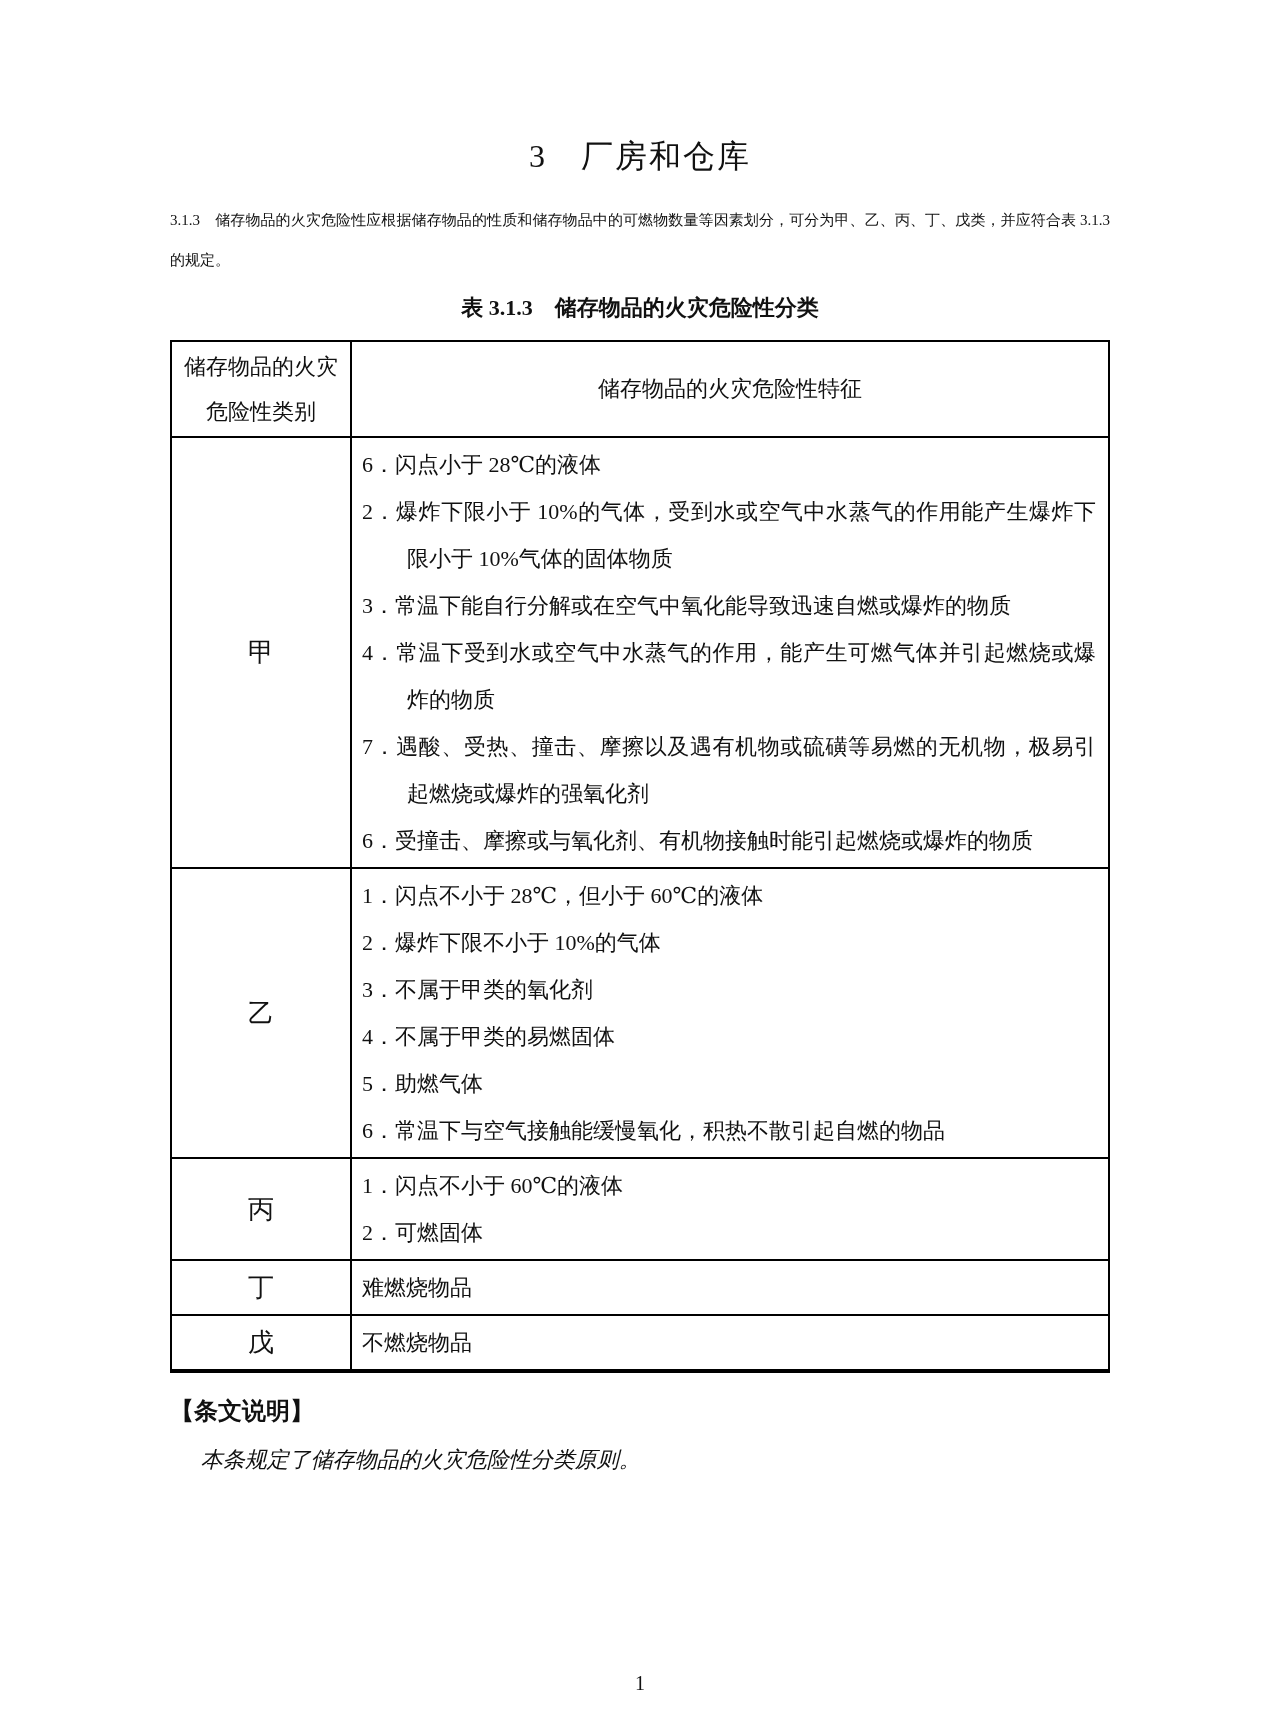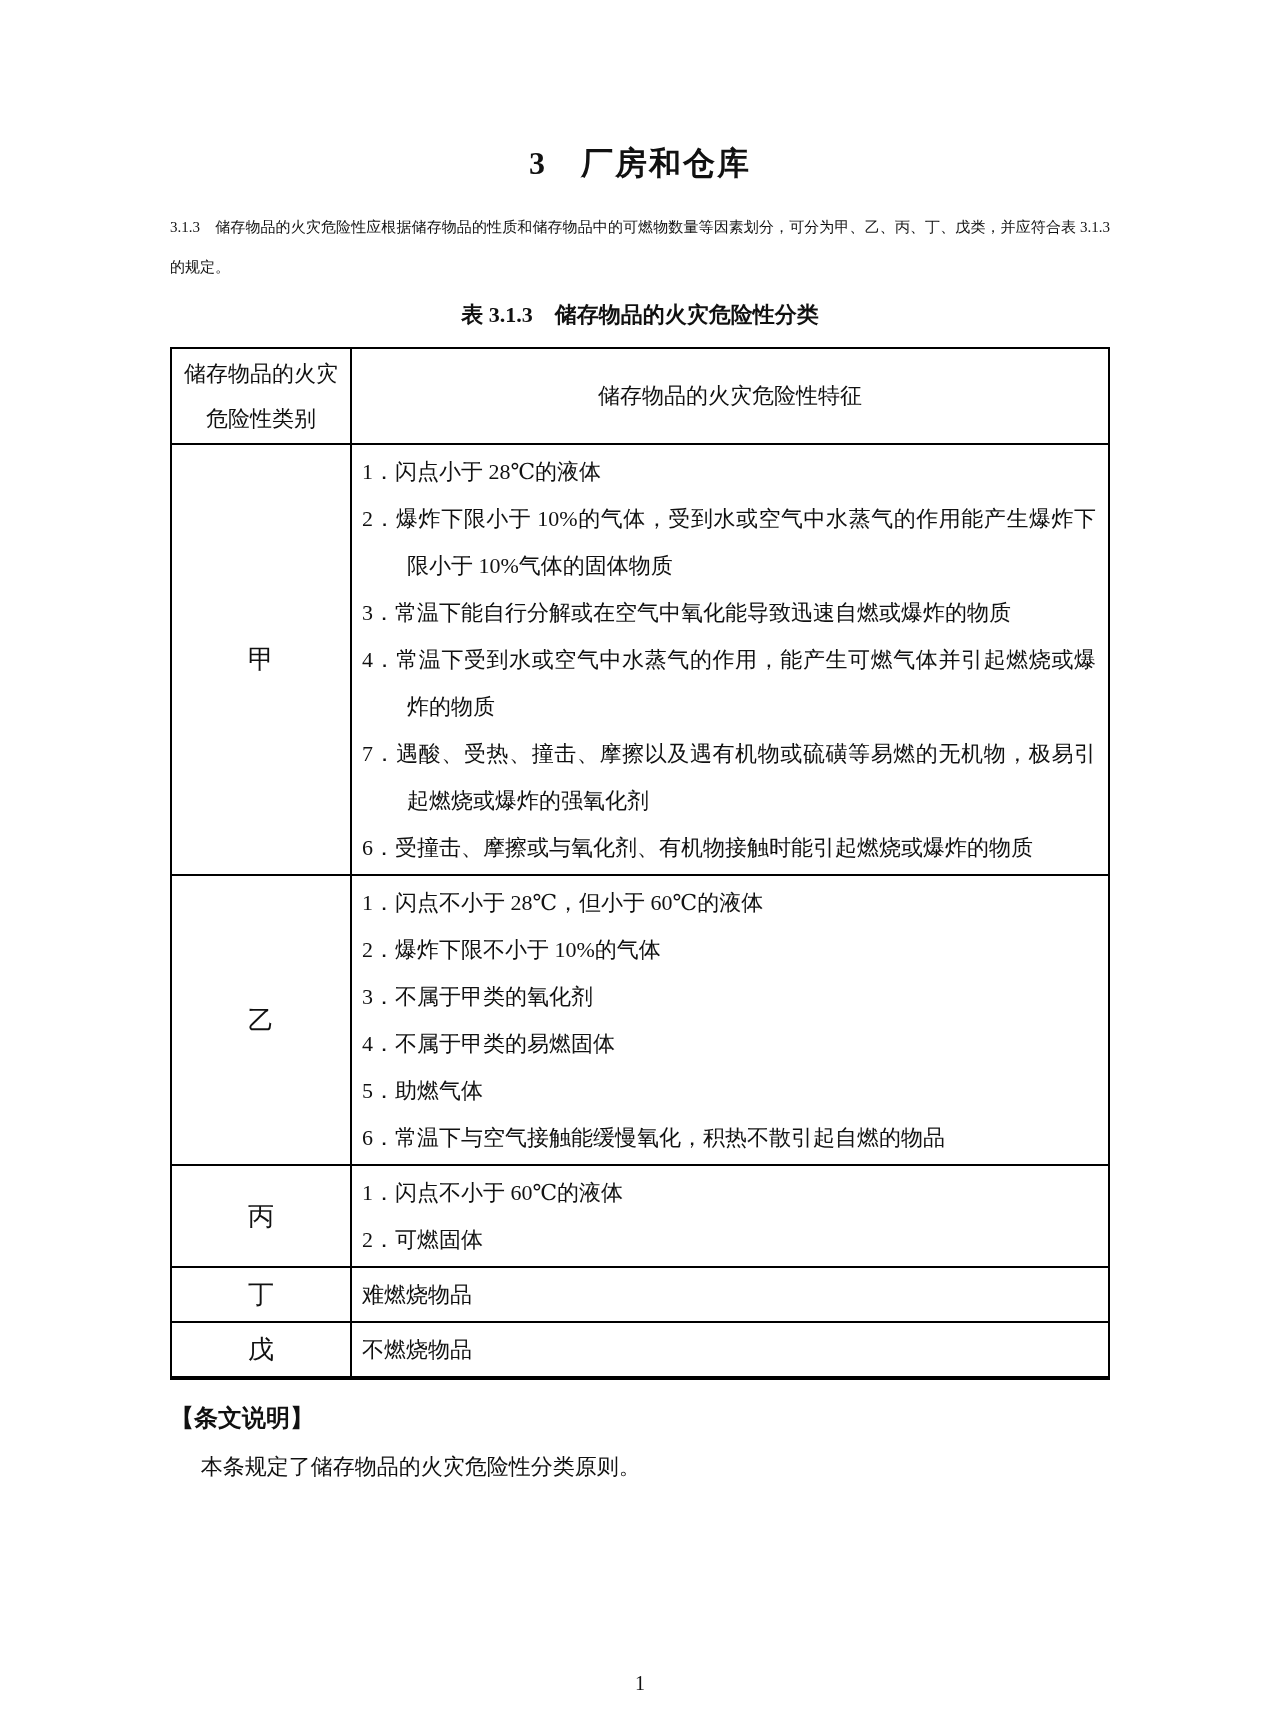--- a/index.html
+++ b/index.html
@@ -13,24 +13,24 @@
   .page {
     box-sizing: border-box;
     width: 1280px; height: 1721px;
     padding: 130px 170px 0 170px;
     position: relative;
     overflow: hidden;
   }
   .doc-title {
     text-align: center;
     font-size: 32px;
-    font-weight: bold;
+    font-weight: normal;
     letter-spacing: 2px;
     line-height: 44px;
-    margin: 11px;
+    margin: 4px;
   }
   .clause-para {
     margin: 22px 0 0 0;
     font-size: 15px;
     line-height: 40px;
     text-align: justify;
     text-justify: inter-ideograph;
   }
   .table-caption {
     margin: 8px 0 0 0;
@@ -125,21 +125,21 @@
     <thead>
       <tr>
         <th class="cat-header">储存物品的火灾危险性类别</th>
         <th class="feat-header">储存物品的火灾危险性特征</th>
       </tr>
     </thead>
     <tbody>
         <tr>
           <td class="cat-cell">甲</td>
           <td class="feature-cell">
-            <div class="feature-item">1．闪点小于 28℃的液体</div>
+            <div class="feature-item">6．闪点小于 28℃的液体</div>
             <div class="feature-item">2．爆炸下限小于 10%的气体，受到水或空气中水蒸气的作用能产生爆炸下限小于 10%气体的固体物质</div>
             <div class="feature-item">3．常温下能自行分解或在空气中氧化能导致迅速自燃或爆炸的物质</div>
             <div class="feature-item">4．常温下受到水或空气中水蒸气的作用，能产生可燃气体并引起燃烧或爆炸的物质</div>
             <div class="feature-item">7．遇酸、受热、撞击、摩擦以及遇有机物或硫磺等易燃的无机物，极易引起燃烧或爆炸的强氧化剂</div>
             <div class="feature-item">6．受撞击、摩擦或与氧化剂、有机物接触时能引起燃烧或爆炸的物质</div>
           </td>
         </tr>
         <tr>
           <td class="cat-cell">乙</td>
           <td class="feature-cell">
@@ -168,18 +168,18 @@
           <td class="cat-cell">戊</td>
           <td class="feature-cell">
             <div class="feature-item">不燃烧物品</div>
           </td>
         </tr>
       </tbody>
   </table>
 
   <p class="commentary-heading">【条文说明】</p>
 
-  <p class="commentary-para" style="text-indent: 1.4em;">本条规定了储存物品的火灾危险性分类原则。</p>
+  <p class="commentary-para" style="text-indent: 1.4em; font-style: italic;">本条规定了储存物品的火灾危险性分类原则。</p>
 
 
   <div class="page-number">1</div>
 
 </div>
 
 </body></html>

